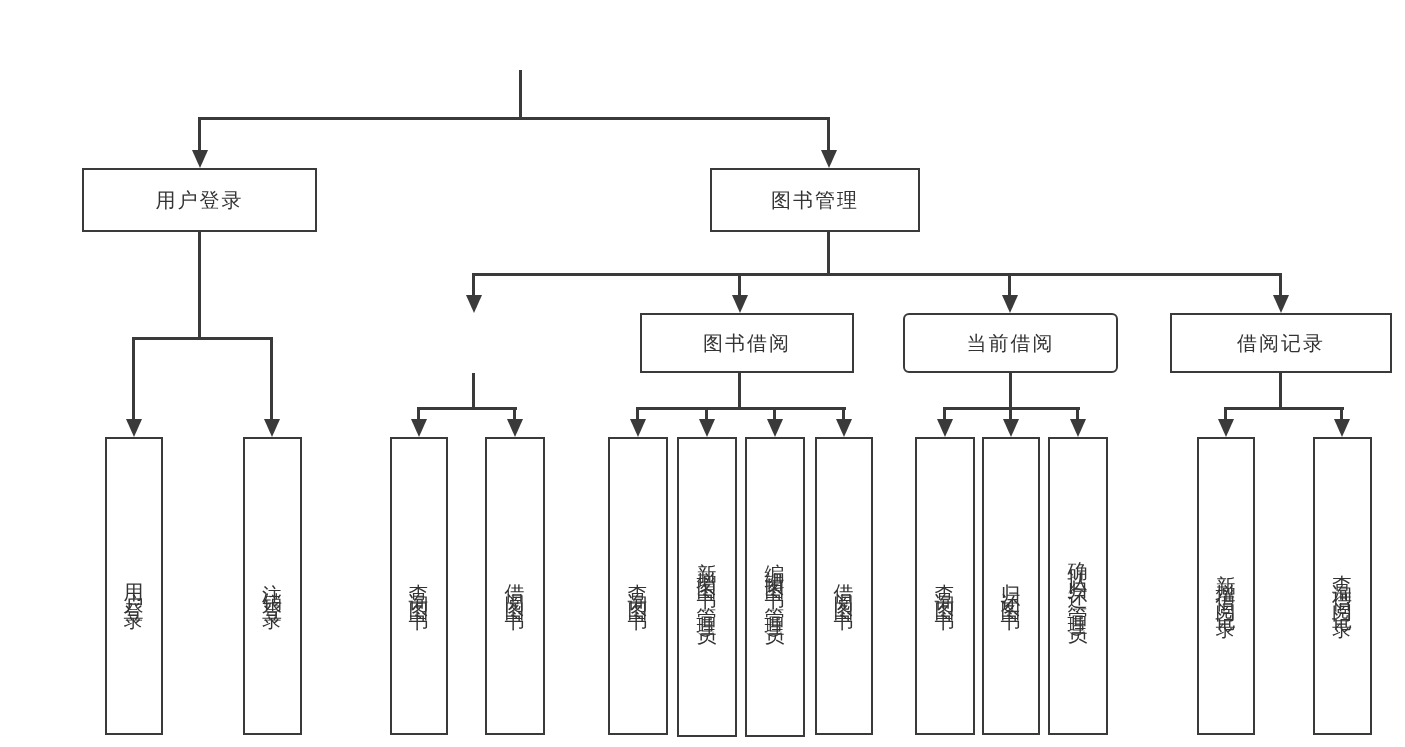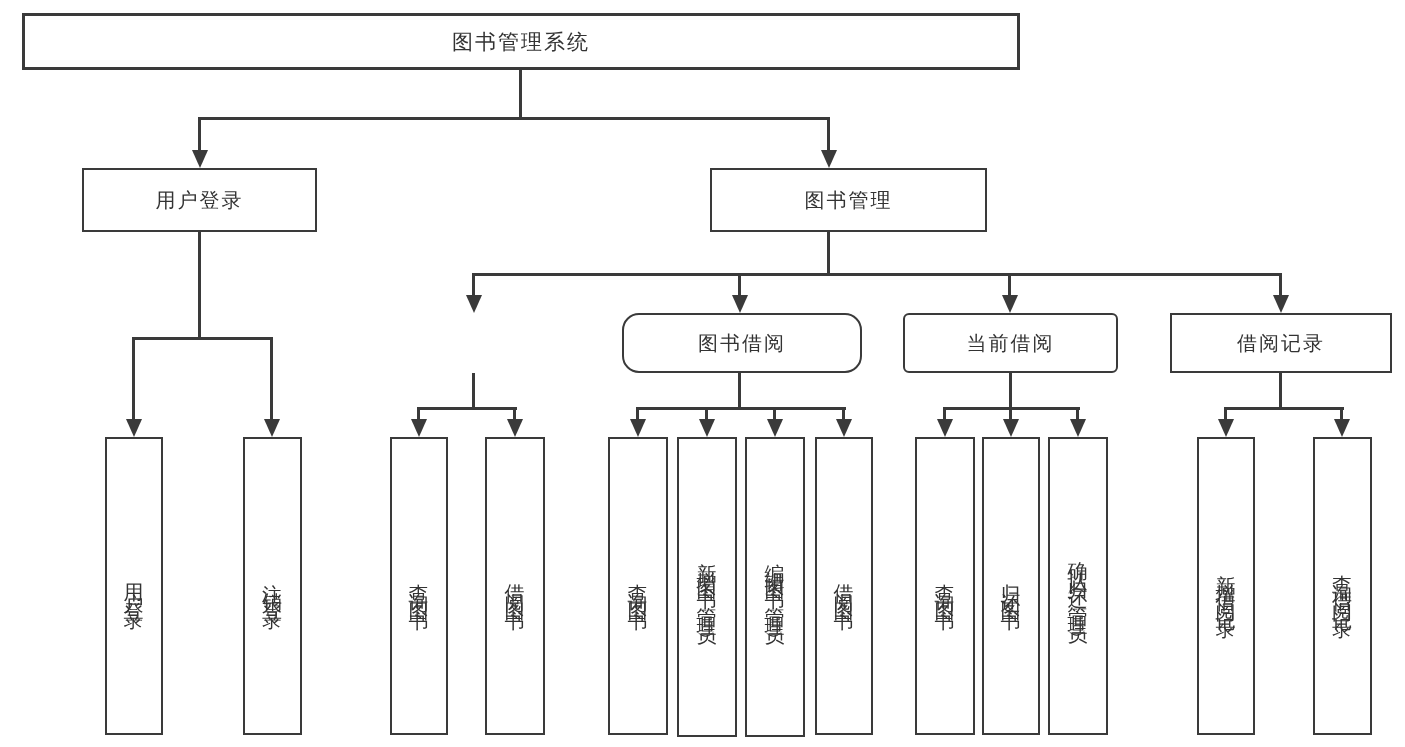--- a/index.html
+++ b/index.html
@@ -62,28 +62,27 @@
     text-shadow: 0 0 2px #ffffff, 0 0 4px #ffffff;
     z-index: 10;
     white-space: nowrap;
   }
 </style>
 </head>
 <body>
 
 <div class="canvas">
 
-  <div class="box root" style="left:22px; top:13px; width:998px; height:57px;">图书管理系统</div>
 
   <div class="box" style="left:82px; top:168px; width:235px; height:64px;">用户登录</div>
 
-  <div class="box" style="left:710px; top:168px; width:277px; height:64px;">图书管理</div>
+  <div class="box" style="left:710px; top:168px; width:210px; height:64px;">图书管理</div>
 
 
-  <div class="box" style="left:622px; top:313px; width:240px; height:60px;border-radius:17px;">图书借阅</div>
+  <div class="box" style="left:640px; top:313px; width:214px; height:60px;">图书借阅</div>
 
   <div class="box" style="left:903px; top:313px; width:215px; height:60px;border-radius:6px;">当前借阅</div>
 
   <div class="box" style="left:1170px; top:313px; width:222px; height:60px;">借阅记录</div>
 
   <div class="box vbox" style="left:105px; top:437px; width:58px; height:298px;">用户登录</div>
 
   <div class="box vbox" style="left:243px; top:437px; width:59px; height:298px;">注销登录</div>
 
   <div class="box vbox" style="left:390px; top:437px; width:58px; height:298px;">查询图书</div>

